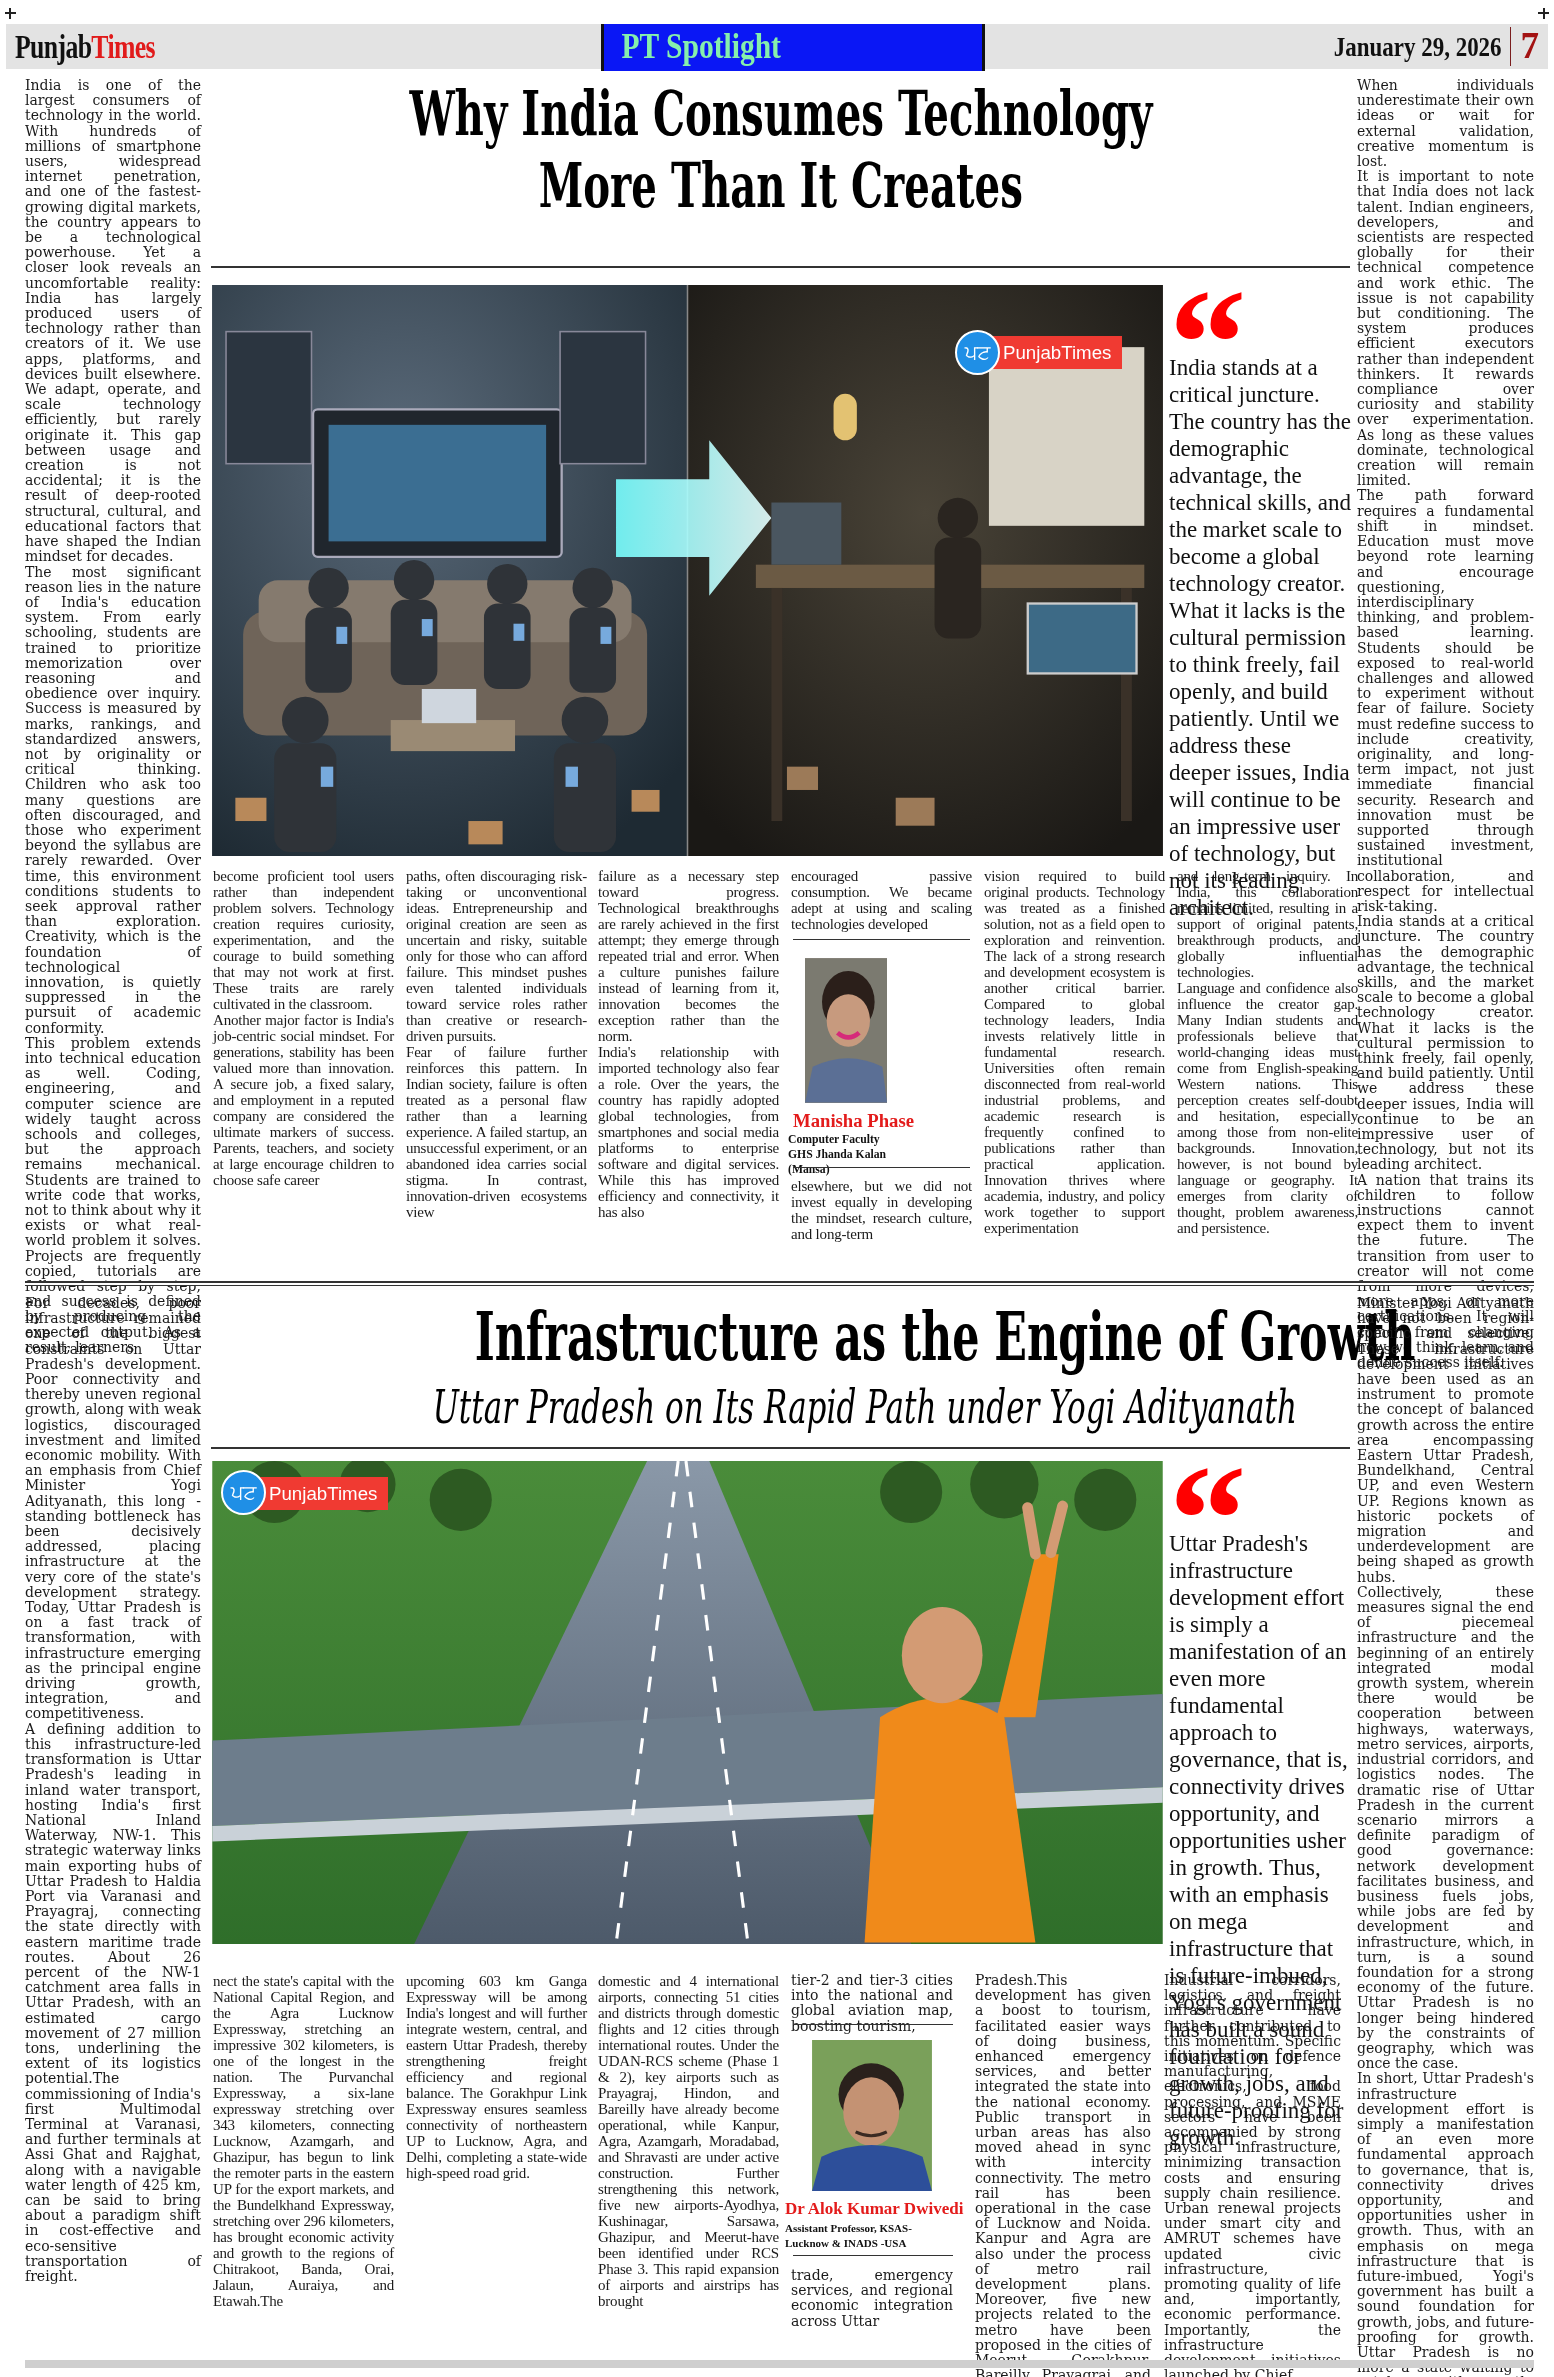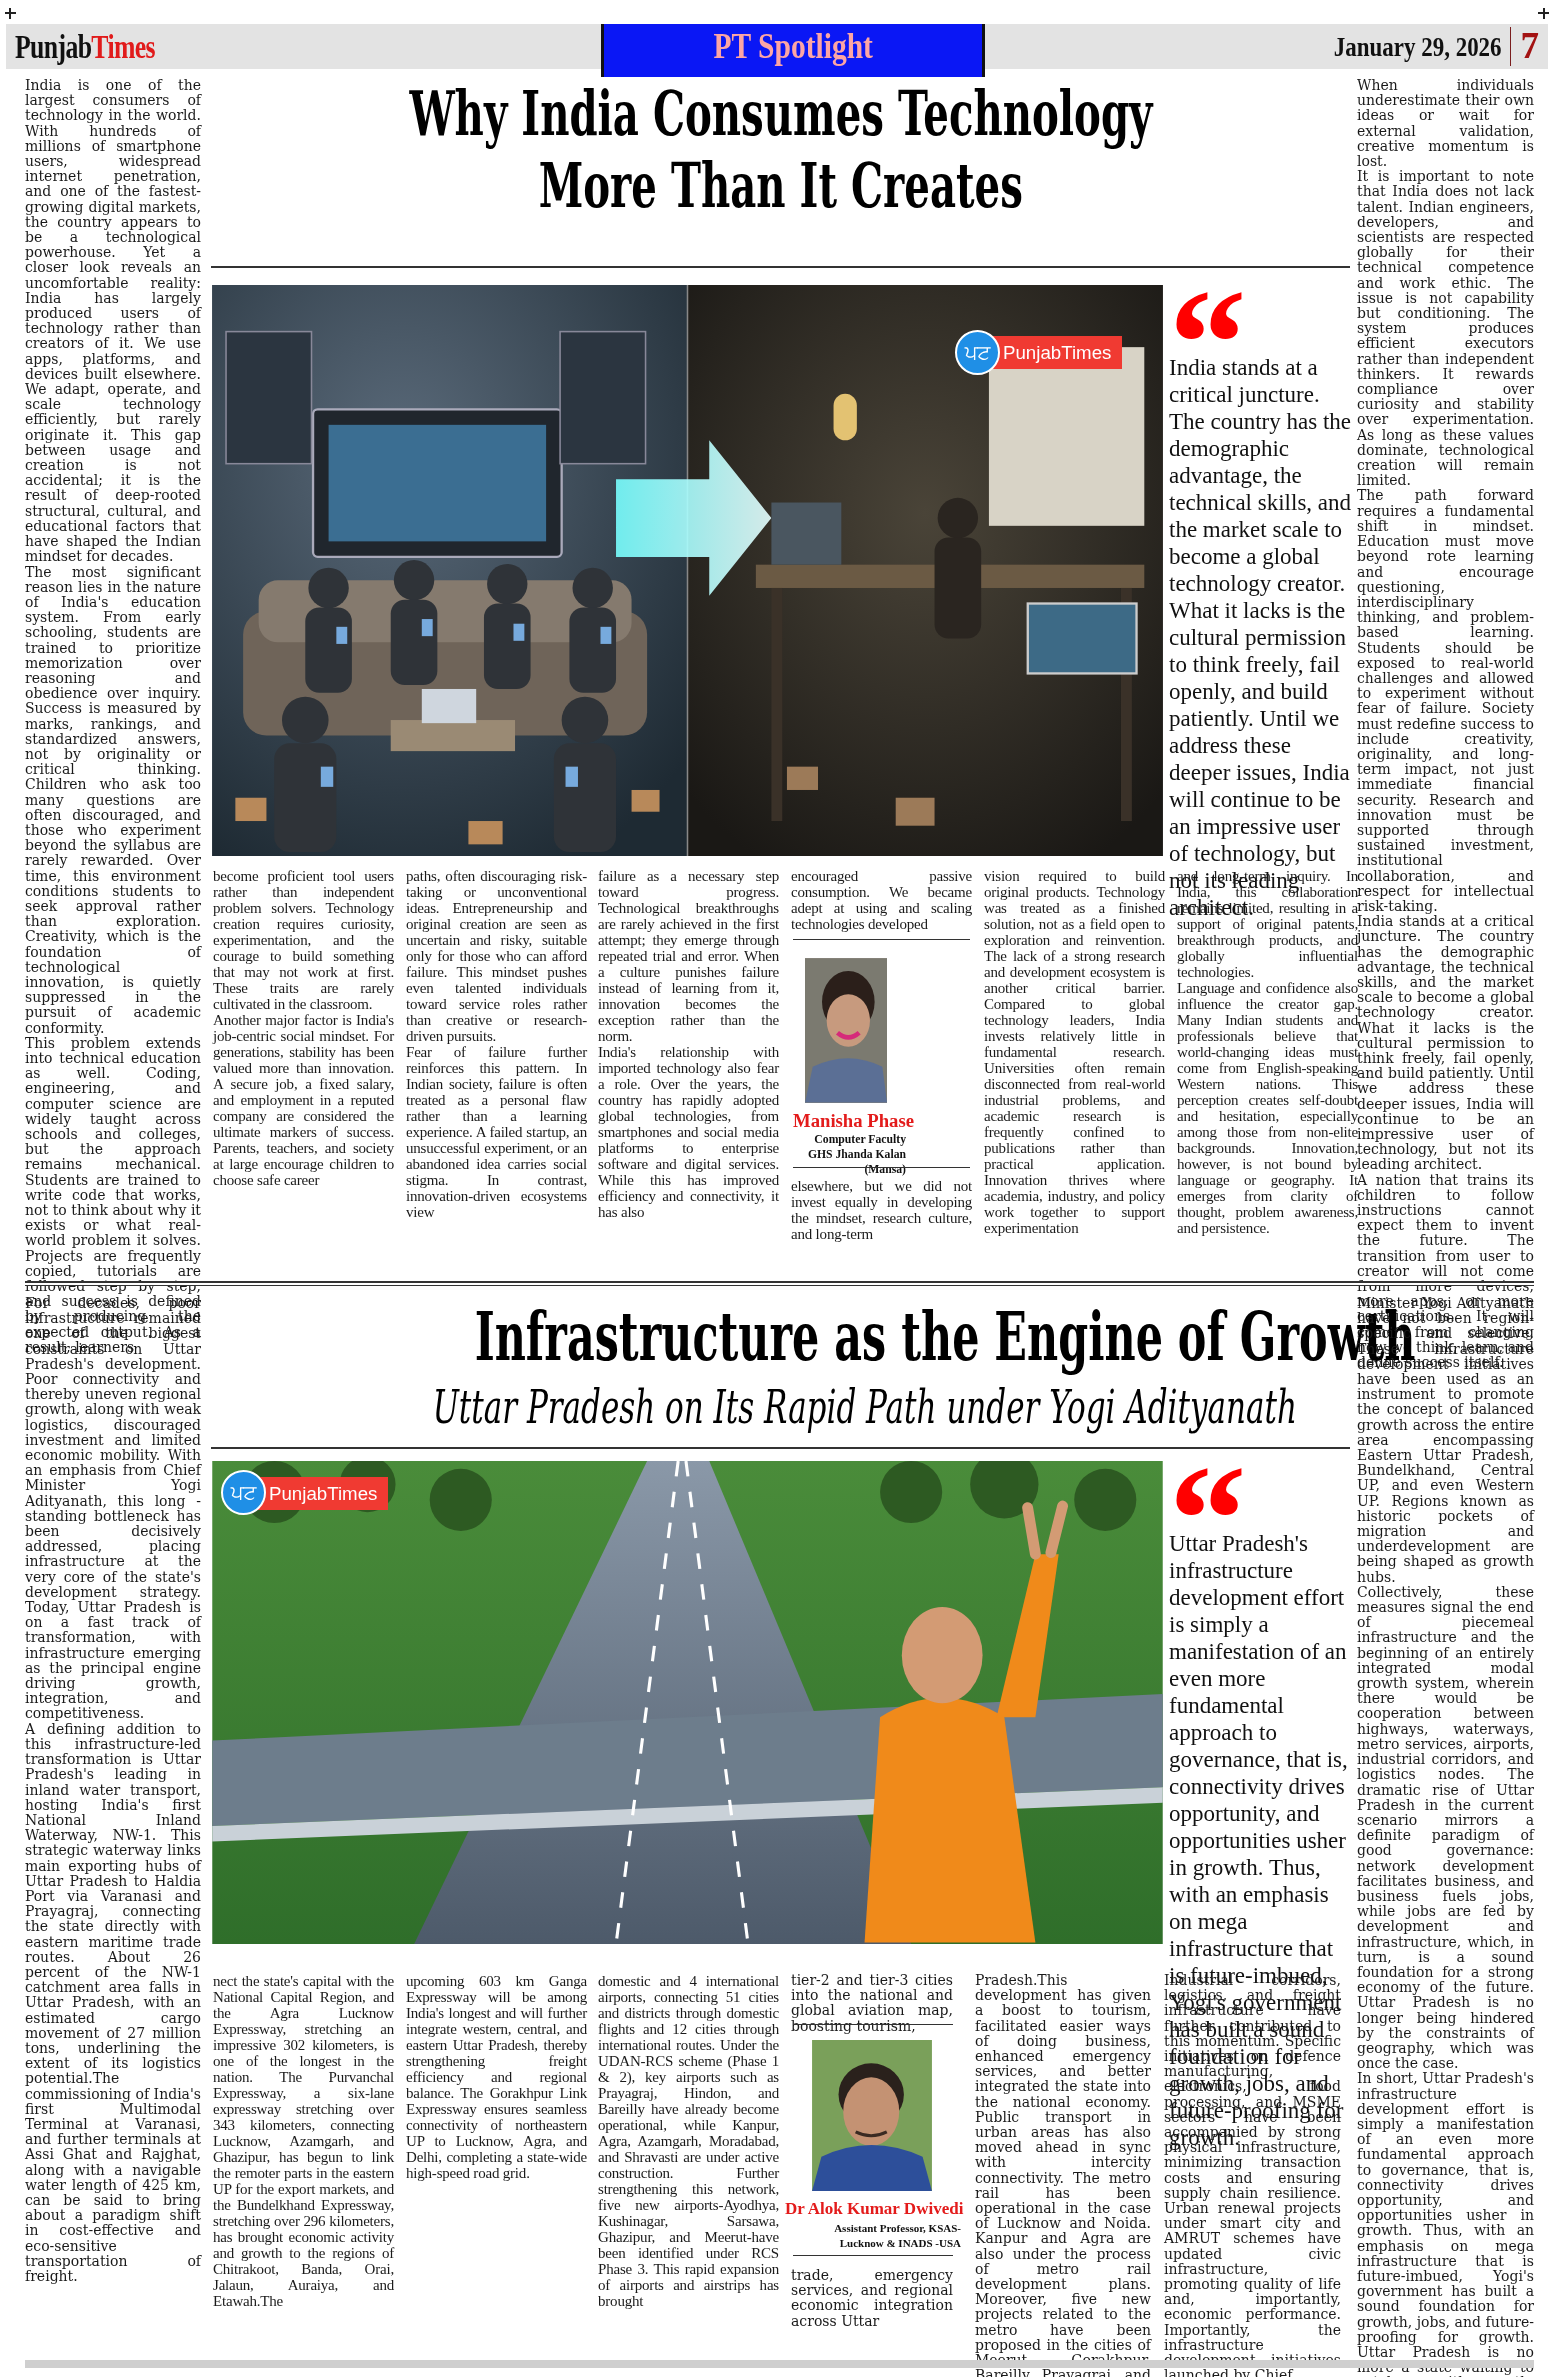--- a/index.html
+++ b/index.html
@@ -5,41 +5,41 @@
 *{box-sizing:border-box;margin:0;padding:0}
 html,body{width:1554px;height:2377px;background:#fff;overflow:hidden}
 body{position:relative;font-family:"DejaVu Serif",serif;color:#111}
 .crop{position:absolute;top:7.8px;width:11px;height:11px}
 .crop:before{content:"";position:absolute;left:4.7px;top:0;width:1.6px;height:11px;background:#222}
 .crop:after{content:"";position:absolute;left:0;top:4.7px;width:11px;height:1.6px;background:#222}
 
 .masthead{position:absolute;left:6.2px;top:24px;width:1542px;height:45px;background:#e3e3e3}
 .brand{position:absolute;left:9.3px;top:4.7px;font-family:"Liberation Serif",serif;font-weight:bold;font-size:33px;transform:scaleX(.78);transform-origin:left center;letter-spacing:-0.8px;line-height:36px}
 .brand .b1{color:#111}.brand .b2{color:#e11b1b}
-.section-box{position:absolute;left:149px;top:0;width:580px;height:53px;background:#0a17f5;border-left:3.9px solid #111;border-right:3.9px solid #111;color:#fca5a5;text-align:center;font-family:"Liberation Serif",serif;font-weight:bold;font-size:36px;line-height:45px}
+.section-box{position:absolute;left:149px;top:0;width:580px;height:47px;background:#0a17f5;border-left:3.9px solid #111;border-right:3.9px solid #111;color:#86efac;text-align:left;font-family:"Liberation Serif",serif;font-weight:bold;font-size:36px;line-height:45px}
 .section-box span{display:inline-block;transform:scaleX(.82)}
 .dateline{position:absolute;right:47px;top:6.2px;font-family:"Liberation Serif",serif;font-weight:bold;font-size:28px;line-height:33px;transform:scaleX(.82);transform-origin:right center}
 .pagesep{position:absolute;right:37px;top:3.1px;width:1.6px;height:39px;background:#7a1d1d}
 .pageno{position:absolute;right:9.3px;top:1.6px;font-family:"Liberation Serif",serif;font-weight:bold;font-size:37px;color:#a31212;line-height:40px}
 
 .col{position:absolute;font-family:"DejaVu Serif",serif;font-size:14px;line-height:15.2px;text-align:justify;color:#1a1a1a;hyphens:auto}
 .col p{margin:0}
 .cond{font-family:"Liberation Serif",serif;font-size:15px;line-height:16px;letter-spacing:-0.2px}
 .headline{position:absolute;text-align:center;font-family:"DejaVu Serif",serif;font-weight:bold;color:#000;white-space:nowrap}
 .headline span{display:inline-block;transform-origin:center}
 .rule{position:absolute;height:1.6px;background:#333}
 .rule.dbl{height:5.4px;border-top:2.3px solid #333;border-bottom:1.6px solid #333;background:#fff}
 .rule.grey{height:7.8px;background:#cfcfcf}
 .quote-mark{position:absolute;color:#f00;font-family:"Liberation Serif",serif;font-weight:bold;font-size:155px;line-height:109px;height:62px;overflow:hidden}
 .pull{position:absolute;font-family:"Liberation Serif",serif;font-size:23px;line-height:27px;color:#111}
 .photo{position:absolute;overflow:hidden}
 .pt-logo{position:absolute;height:33px;background:#f03a32;color:#fff;font-family:Liberation Sans, sans-serif;font-size:18.7px;line-height:33px;padding:0 11px 0 34px;white-space:nowrap}
 .pt-logo .circ{position:absolute;left:-14px;top:-6.2px;width:45px;height:45px;border-radius:50%;background:#1f8fe6;border:2.3px solid #fff;color:#fff;text-align:center;font-size:20px;line-height:40px}
 .author-name{position:absolute;text-align:center;font-family:"Liberation Serif",serif;font-weight:bold;color:#e31b1b;white-space:nowrap}
-.author-role{position:absolute;text-align:right;font-family:"Liberation Serif",serif;font-weight:bold;color:#111;font-size:15.5px;line-height:20px}
+.author-role{position:absolute;text-align:left;font-family:"Liberation Serif",serif;font-weight:bold;color:#111;font-size:15.5px;line-height:20px}
 </style>
 </head>
 <body>
 
 <div class="crop" style="left:4.7px"></div>
 <div class="crop" style="right:4.7px"></div>
 
 <div class="masthead">
   <div class="brand">
     <span class="b1">Punjab</span><span class="b2">Times</span>

